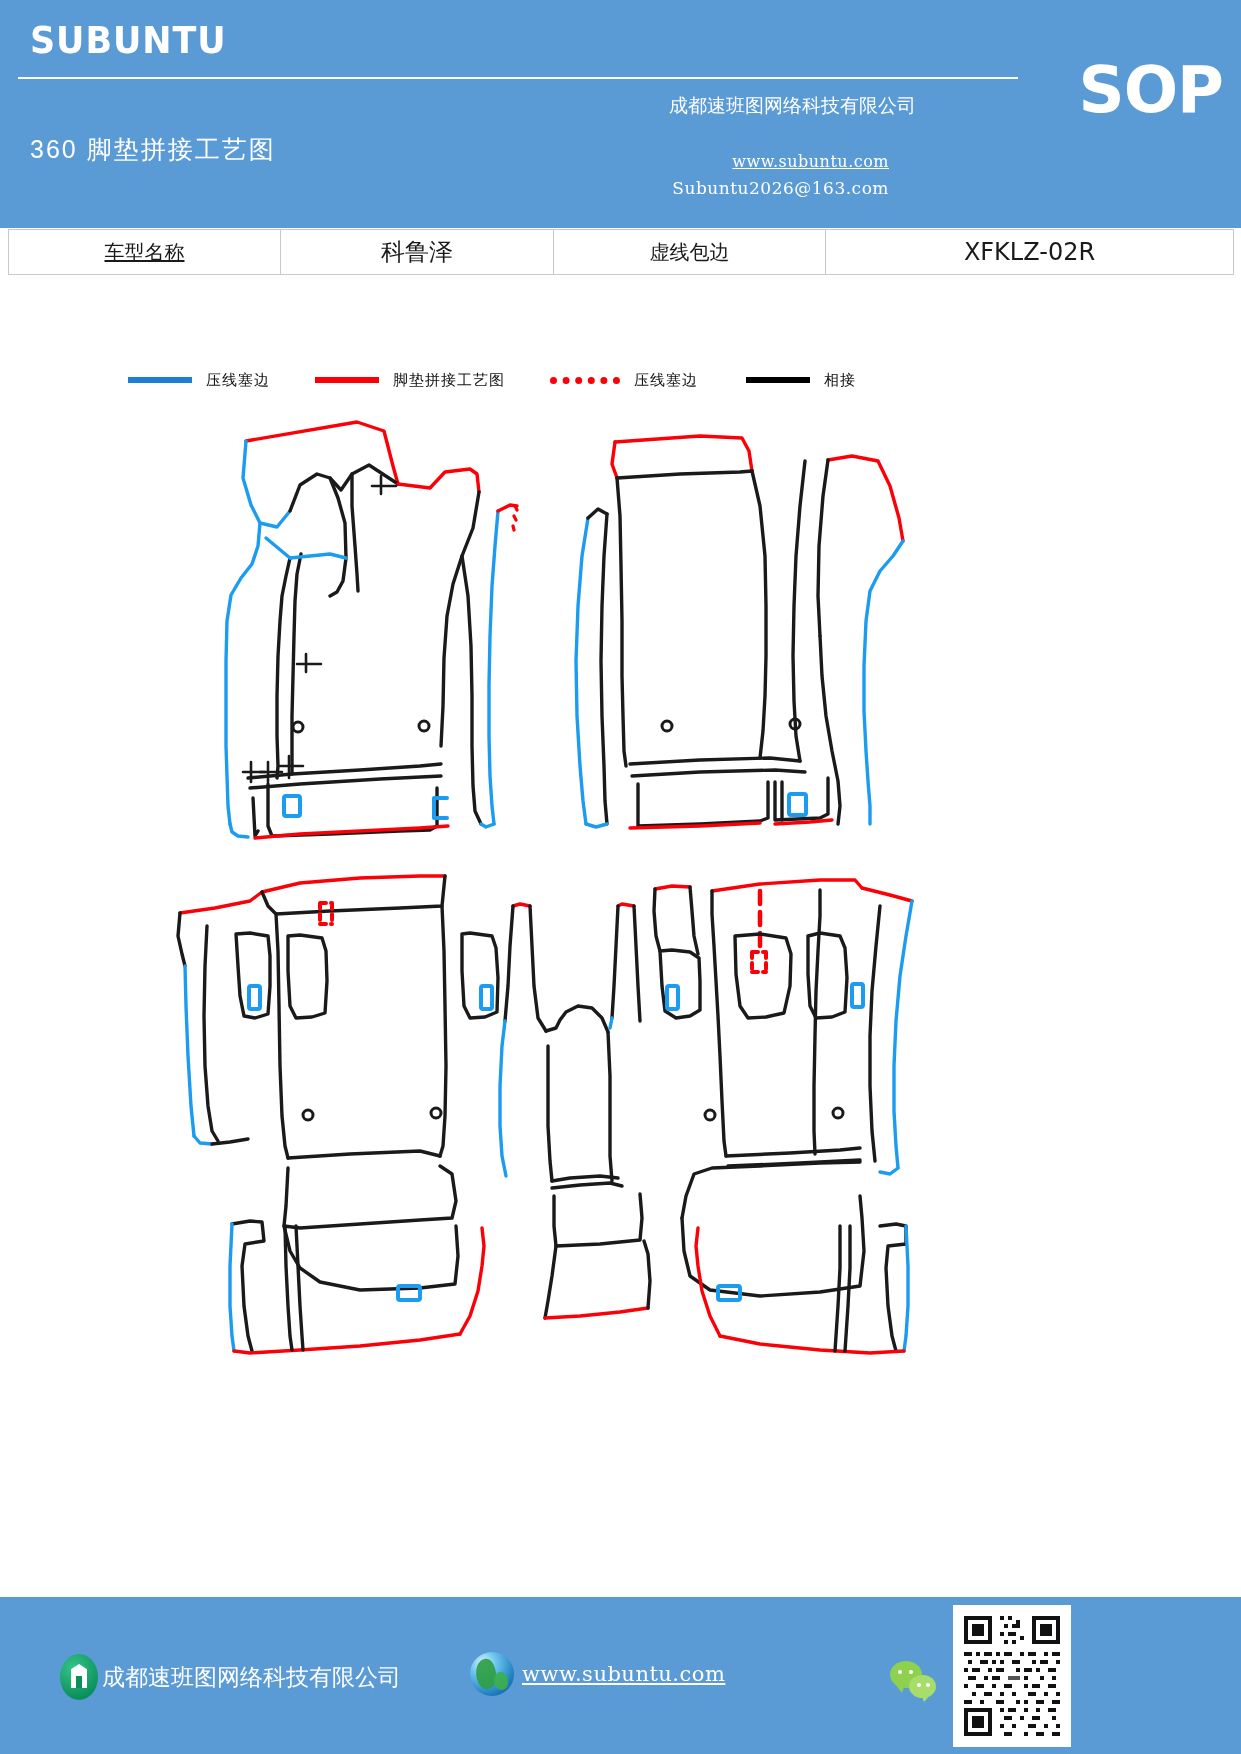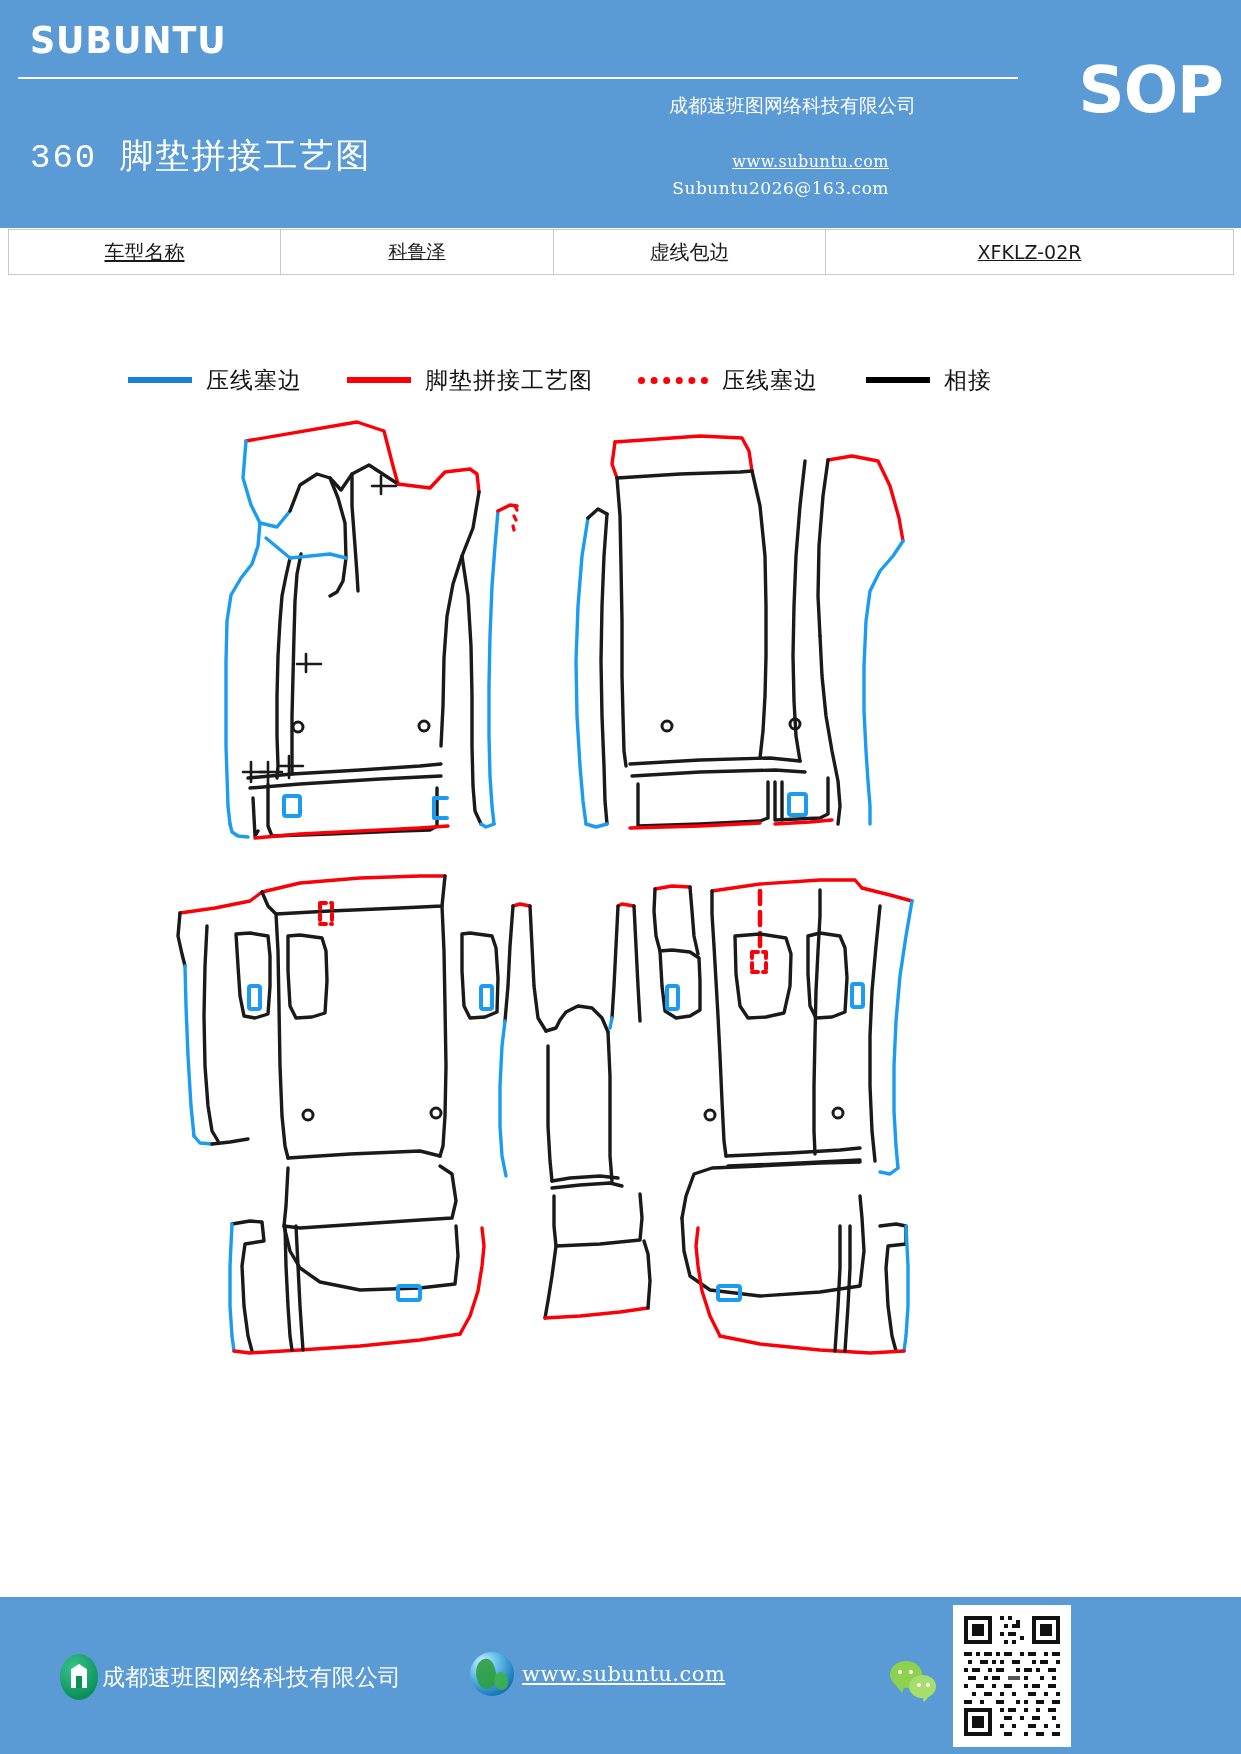--- a/index.html
+++ b/index.html
@@ -27,22 +27,22 @@
     transform: scaleX(0.92);
     transform-origin: left center;
   }
   .hrule {
     position: absolute; left: 18px; top: 77px;
     width: 1000px; height: 2px; background: #ffffff;
   }
   .doc-title {
     position: absolute; left: 30px; top: 133px;
     color: #ffffff;
-    font-size: 34px;
-    font-family: Liberation Mono, monospace;
+    font-size: 25px;
+    font-family: Liberation Sans, sans-serif;
     letter-spacing: 2px;
     white-space: nowrap;
   }
   .company-cn {
     position: absolute; right: 325px; top: 93px;
     color: #ffffff; font-size: 19px;
     font-family: "Liberation Serif", serif;
     white-space: nowrap;
   }
   .site-link {
@@ -81,22 +81,21 @@
     border: 1px solid #c9c9c9;
     height: 45px;
     text-align: center;
     vertical-align: middle;
     font-size: 20px;
     font-family: "Liberation Serif", serif;
     color: #1a1a1a;
   }
   .info-table td.val {
     font-family: "DejaVu Sans", sans-serif;
-    font-size: 19px;
-    text-decoration: underline;
+    font-size: 24px;
   }
   .col-a { width: 272px; text-decoration: underline; }
   .col-b { width: 273px; }
   .col-c { width: 272px; }
   .col-d { width: 408px; }
 
   
   .legend {
     position: absolute; left: 0; top: 355px;
     width: 1120px; height: 50px;
@@ -109,21 +108,21 @@
   .lg-1 { margin-left: 128px; }
   .lg-2 { margin-left: 45px; }
   .lg-3 { margin-left: 45px; }
   .lg-4 { margin-left: 48px; }
   .swatch { width: 64px; height: 6px; margin-right: 14px; }
   .swatch.dotted {
     height: 0; border-top: 7px dotted #fb0007;
     width: 70px;
   }
   .lg-label {
-    font-size: 23px;
+    font-size: 15px;
     font-family: "Liberation Serif", serif;
     color: #111;
     letter-spacing: 1px;
   }
 
   
   .canvas {
     position: absolute; left: 0; top: 406px;
     width: 1241px; height: 1040px;
   }

